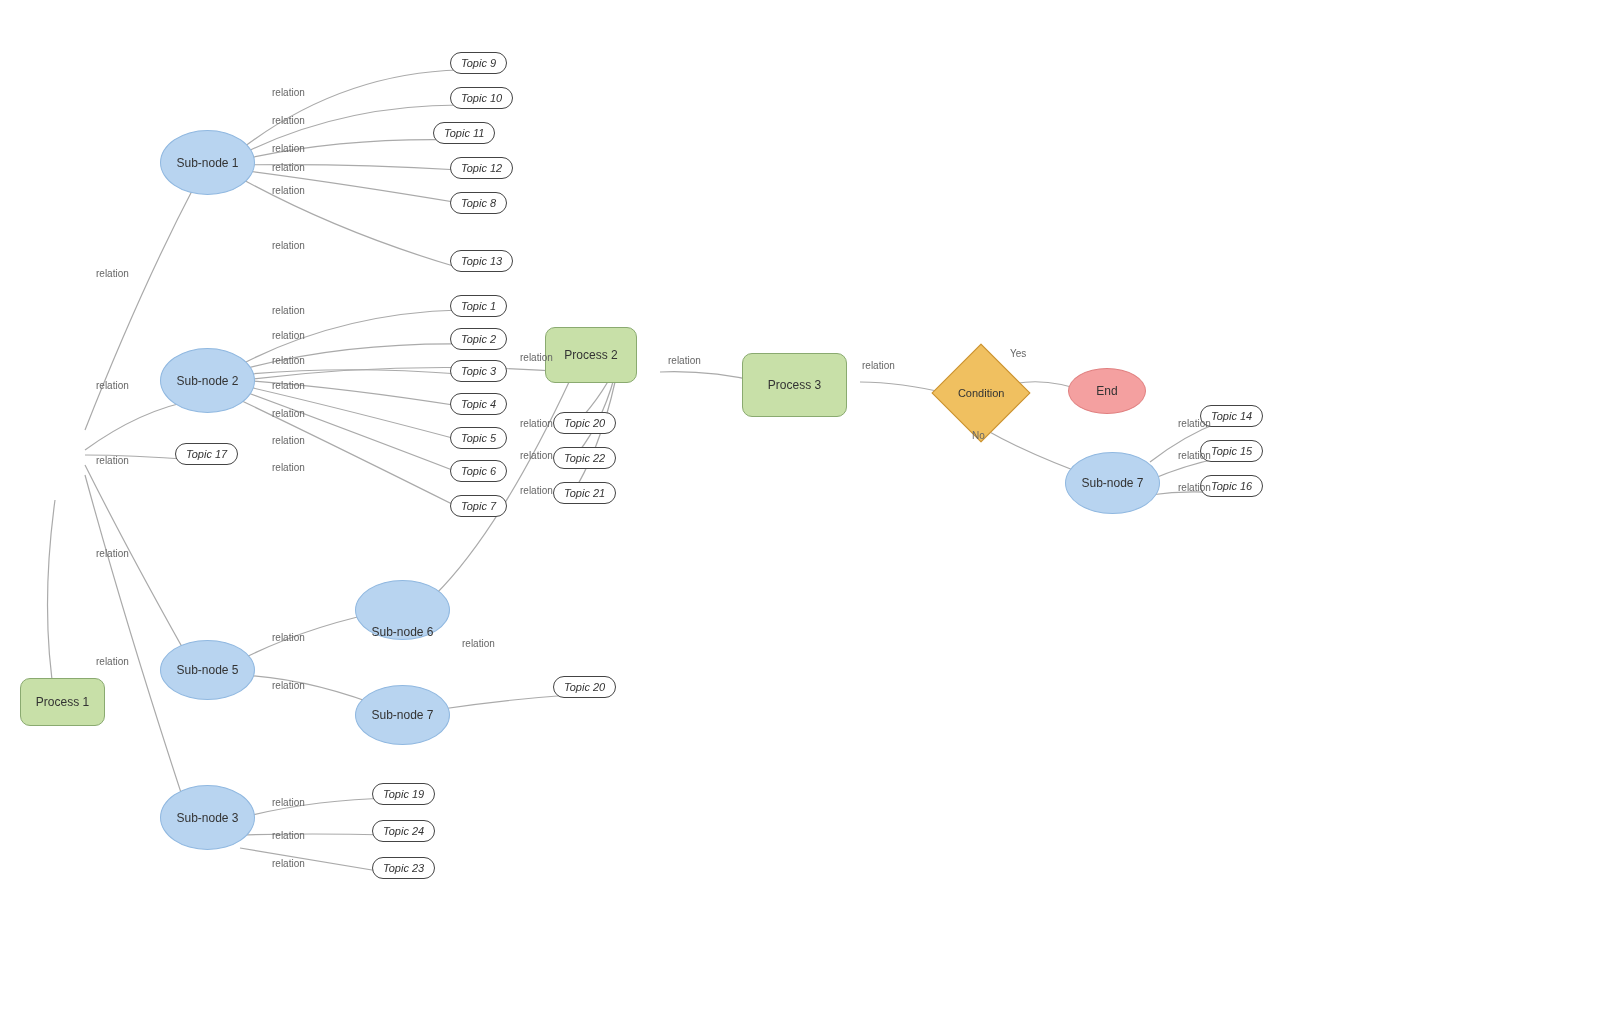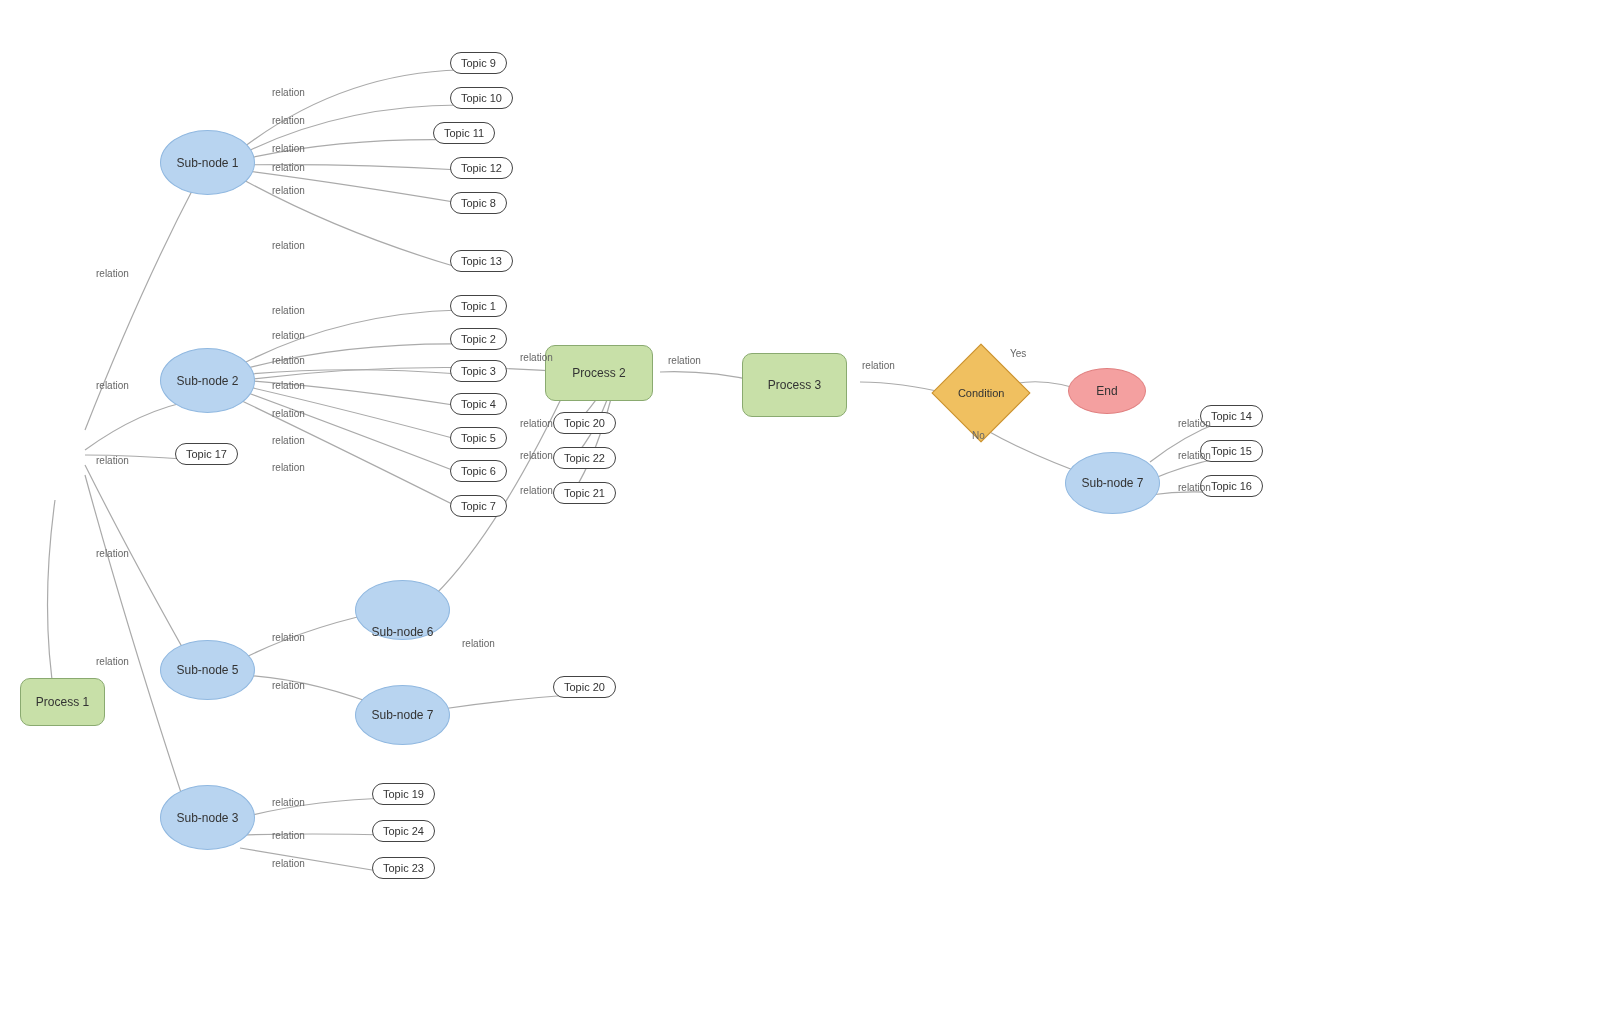--- a/index.html
+++ b/index.html
@@ -52,20 +52,21 @@
       color: #333;
     }
     .topic-box {
       border-radius: 20px;
       border: 1.5px solid #444;
       background: #fff;
       color: #333;
       font-size: 11px;
       padding: 4px 10px;
       white-space: nowrap;
+      font-style: italic;
     }
     .process-box {
       border-radius: 10px;
       border: 1.5px solid #8aaa70;
       background: #c8e0a8;
       color: #333;
       font-size: 12px;
     }
     .diamond {
       background: #f0c060;
@@ -177,21 +178,21 @@
   </div>
 
   <div class="node oval oval-blue" style="left:1065px;top:452px;width:95px;height:62px;">
     <span>Sub-node 7</span>
   </div>
 
   <div class="node process-box" style="left:20px;top:678px;width:85px;height:48px;">
     <span>Process 1</span>
   </div>
 
-  <div class="node process-box" style="left:545px;top:345px;width:108px;height:56px;">
+  <div class="node process-box" style="left:545px;top:327px;width:92px;height:56px;">
     <span>Process 2</span>
   </div>
 
   <div class="node process-box" style="left:742px;top:353px;width:105px;height:64px;">
     <span>Process 3</span>
   </div>
 
   <div class="node diamond" style="left:946px;top:358px;width:70px;height:70px;">
     <div class="diamond-label">
       <span>Condition</span>

